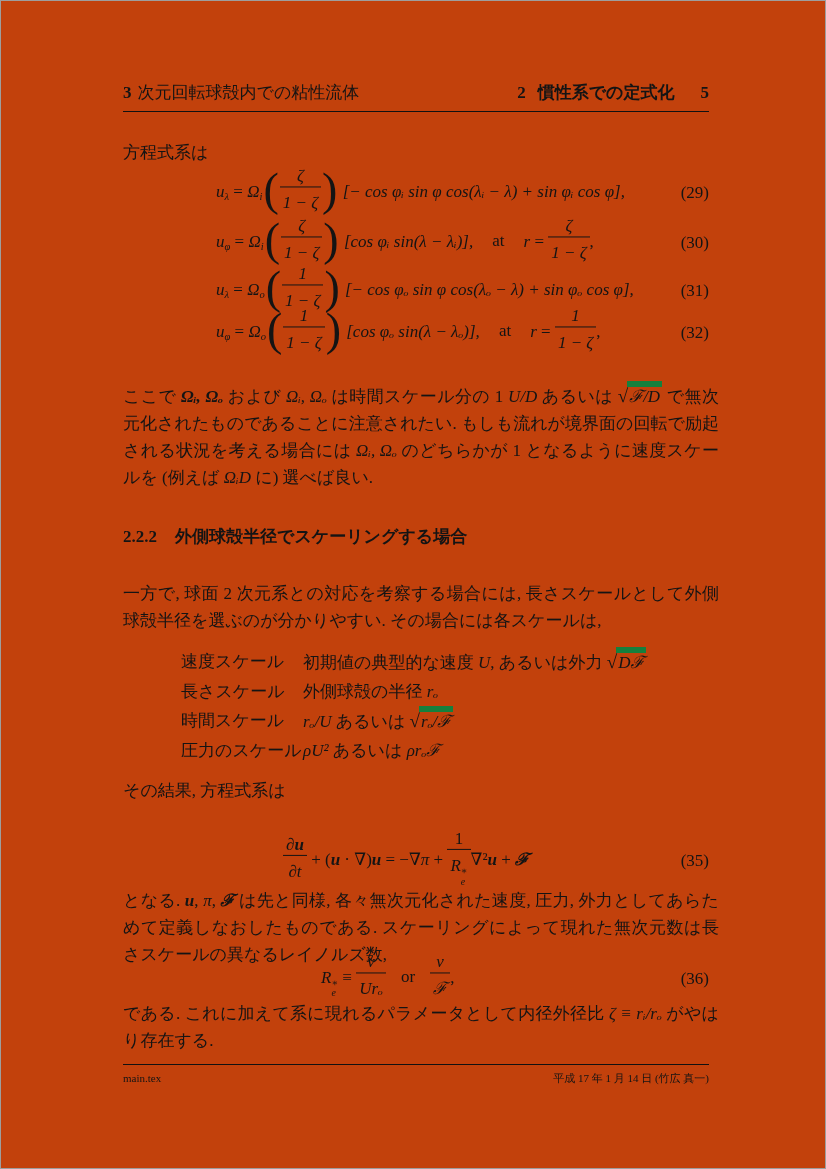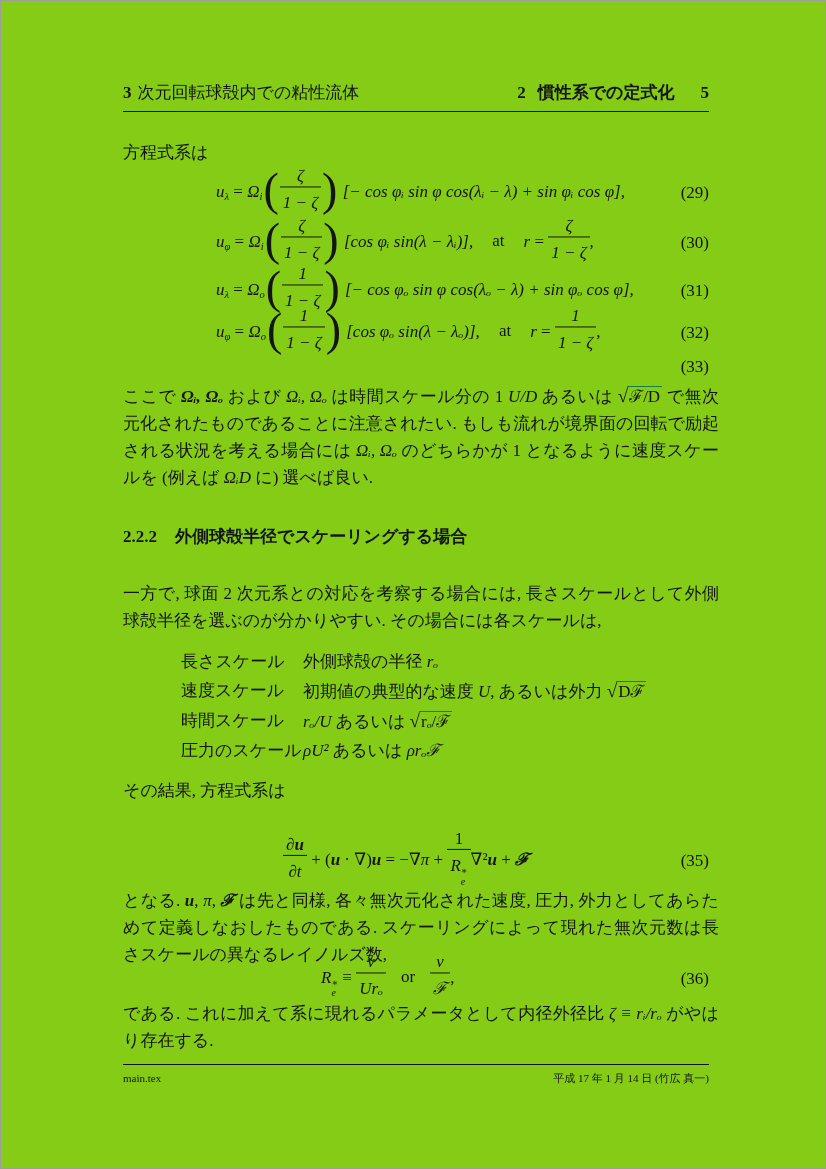--- a/index.html
+++ b/index.html
@@ -1,17 +1,17 @@
 <!DOCTYPE html>
 <html><head>
 <meta charset="utf-8">
 <style>
   html,body{margin:0;padding:0;background:#e8e8e8;}
   .page{
-    position:relative;width:826px;height:1169px;background:#84cc16;
+    position:relative;width:826px;height:1169px;background:#c2410c;
     border:1px solid #9e9e9e;box-sizing:border-box;overflow:hidden;
     font-family:"Liberation Serif","DejaVu Serif",serif;color:#141414;
   }
   
   .hdr{position:absolute;left:122px;right:116px;top:82px;display:flex;justify-content:space-between;font-size:17px;line-height:20px;}
   .hdr .lno{font-weight:bold;margin-right:6px;}
   .hdr .right{display:flex;align-items:baseline;}
   .hdr .sno{font-weight:bold;}
   .hdr .stitle{font-family:"Liberation Sans","DejaVu Sans",sans-serif;font-weight:600;margin:0 0 0 12px;}
   .hdr .pg{font-weight:bold;margin-left:26px;}
@@ -24,21 +24,21 @@
   .rm{font-style:normal;}
   .mb{font-weight:bold;font-style:italic;}
   .mbi{font-weight:bold;font-style:italic;}
   .sub{font-size:62%;font-style:italic;vertical-align:-0.3em;}
   .frac{display:inline-block;text-align:center;vertical-align:middle;line-height:1.18;}
   .frac .num{display:block;padding:0 3px;}
   .frac .den{display:block;border-top:1px solid #141414;padding:6px 3px;}
   .bigp{font-size:46px;font-weight:400;vertical-align:middle;line-height:0;position:relative;top:-3px;margin:0 1px;}
   .sqrt{white-space:nowrap;}
   .sqrt .rad{font-size:112%;font-style:normal;margin-right:-1px;}
-  .sqrt .bar{border-top:1px solid #15803d;padding:0 2px;}
+  .sqrt .bar{border-top:6px solid #15803d;padding:0 2px;font-style:italic;}
   .supsub{display:inline-flex;flex-direction:column;align-items:flex-start;font-size:58%;line-height:1.05;vertical-align:-0.35em;}
   .supsub .ss-sup{font-style:normal;}
   .supsub .ss-sub{font-style:italic;}
   
   .eqrow{position:absolute;left:122px;right:116px;font-size:17px;}
   .eqc{position:absolute;top:50%;transform:translateY(-50%);white-space:nowrap;}
   .eqno{position:absolute;right:0;top:50%;transform:translateY(-50%);font-style:normal;}
   .atgap{margin:0 19px;font-style:normal;}
   .orgap{margin:0 15px;font-style:normal;}
   
@@ -81,38 +81,35 @@
   <div class="eqrow" style="top:266px;height:48px">
     <span class="eqc" style="left:93px"><span class="mi">u</span><span class="sub">λ</span><span class="rm"> = </span><span class="mi">Ω</span><span class="sub">o</span><span class="bigp">(</span><span class="frac"><span class="num mi">1</span><span class="den mi">1 − ζ</span></span><span class="bigp">)</span> <span class="mi">[− cos φₒ sin φ cos(λₒ − λ) + sin φₒ cos φ],</span></span>
     <span class="eqno">(31)</span>
   </div>
 
   <div class="eqrow" style="top:306px;height:52px">
     <span class="eqc" style="left:93px"><span class="mi">u</span><span class="sub">φ</span><span class="rm"> = </span><span class="mi">Ω</span><span class="sub">o</span><span class="bigp">(</span><span class="frac"><span class="num mi">1</span><span class="den mi">1 − ζ</span></span><span class="bigp">)</span> <span class="mi">[cos φₒ sin(λ − λₒ)],</span><span class="atgap">at</span><span class="mi">r</span><span class="rm"> = </span><span class="frac"><span class="num mi">1</span><span class="den mi">1 − ζ</span></span><span class="rm">,</span></span>
     <span class="eqno">(32)</span>
   </div>
 
-  <div class="eqrow" style="top:355px;height:22px">
-    <span class="eqno">(33)</span>
-  </div>
 
   <div class="para" style="top:381px"><span>ここで </span><span class="mb">Ωᵢ, Ωₒ</span><span> および </span><span class="mi">Ωᵢ, Ωₒ</span><span> は時間スケール分の 1 </span><span class="mi">U/D</span><span> あるいは </span><span class="sqrt"><span class="rad">√</span><span class="bar">ℱ/D</span></span><span> で無次元化されたものであることに注意されたい. もしも流れが境界面の回転で励起される状況を考える場合には </span><span class="mi">Ωᵢ, Ωₒ</span><span> のどちらかが 1 となるように速度スケールを (例えば </span><span class="mi">ΩᵢD</span><span> に) 選べば良い.</span></div>
 
   <div class="h222"><span class="num">2.2.2</span><span>外側球殻半径でスケーリングする場合</span></div>
 
   <div class="para" style="top:579px"><span>一方で, 球面 2 次元系との対応を考察する場合には, 長さスケールとして外側球殻半径を選ぶのが分かりやすい. その場合には各スケールは,</span></div>
 
   <div class="scales">
     <div class="scale-row">
+        <span class="lab">速度スケール</span>
+        <span><span>初期値の典型的な速度 </span><span class="mi">U</span><span>, あるいは外力 </span><span class="sqrt"><span class="rad">√</span><span class="bar">Dℱ</span></span></span>
+      </div>
+    <div class="scale-row">
         <span class="lab">長さスケール</span>
         <span><span>外側球殻の半径 </span><span class="mi">rₒ</span></span>
-      </div>
-    <div class="scale-row">
-        <span class="lab">速度スケール</span>
-        <span><span>初期値の典型的な速度 </span><span class="mi">U</span><span>, あるいは外力 </span><span class="sqrt"><span class="rad">√</span><span class="bar">Dℱ</span></span></span>
       </div>
     <div class="scale-row">
         <span class="lab">時間スケール</span>
         <span><span class="mi">rₒ/U</span><span> あるいは </span><span class="sqrt"><span class="rad">√</span><span class="bar">rₒ/ℱ</span></span></span>
       </div>
     <div class="scale-row">
         <span class="lab">圧力のスケール</span>
         <span><span class="mi">ρU²</span><span> あるいは </span><span class="mi">ρrₒℱ</span></span>
       </div>
   </div>

